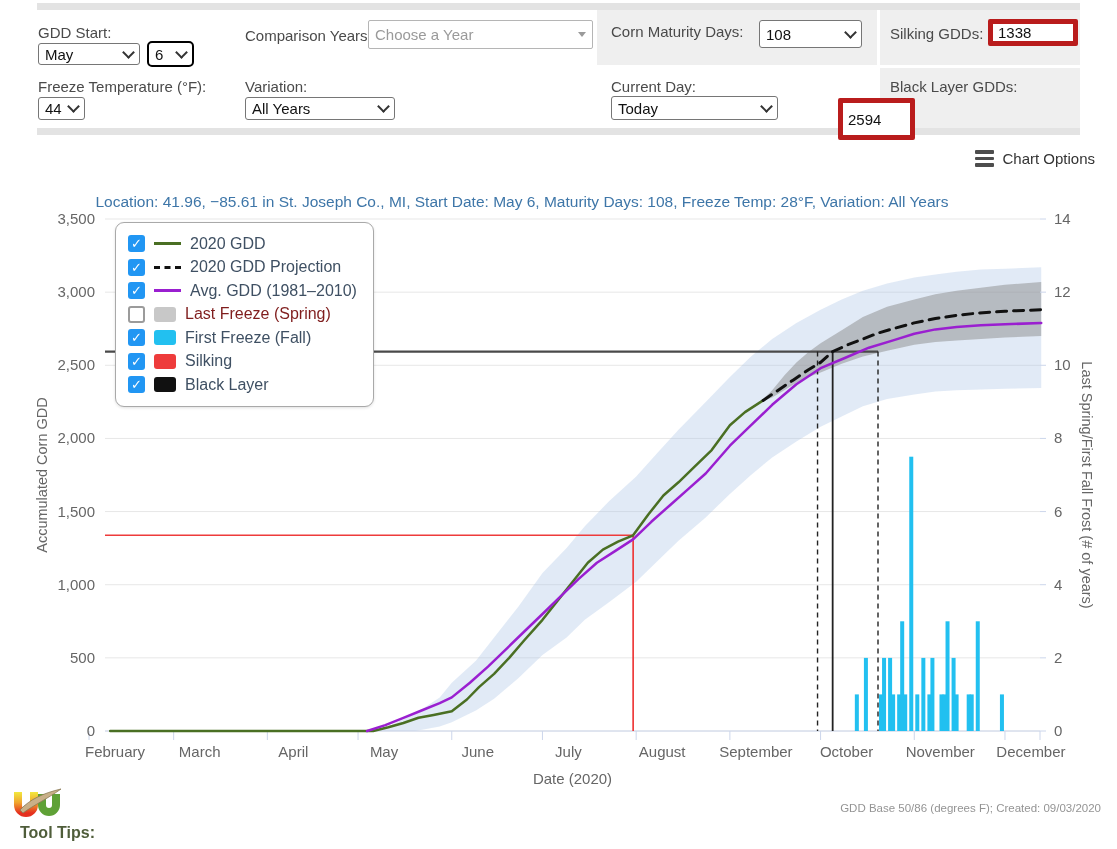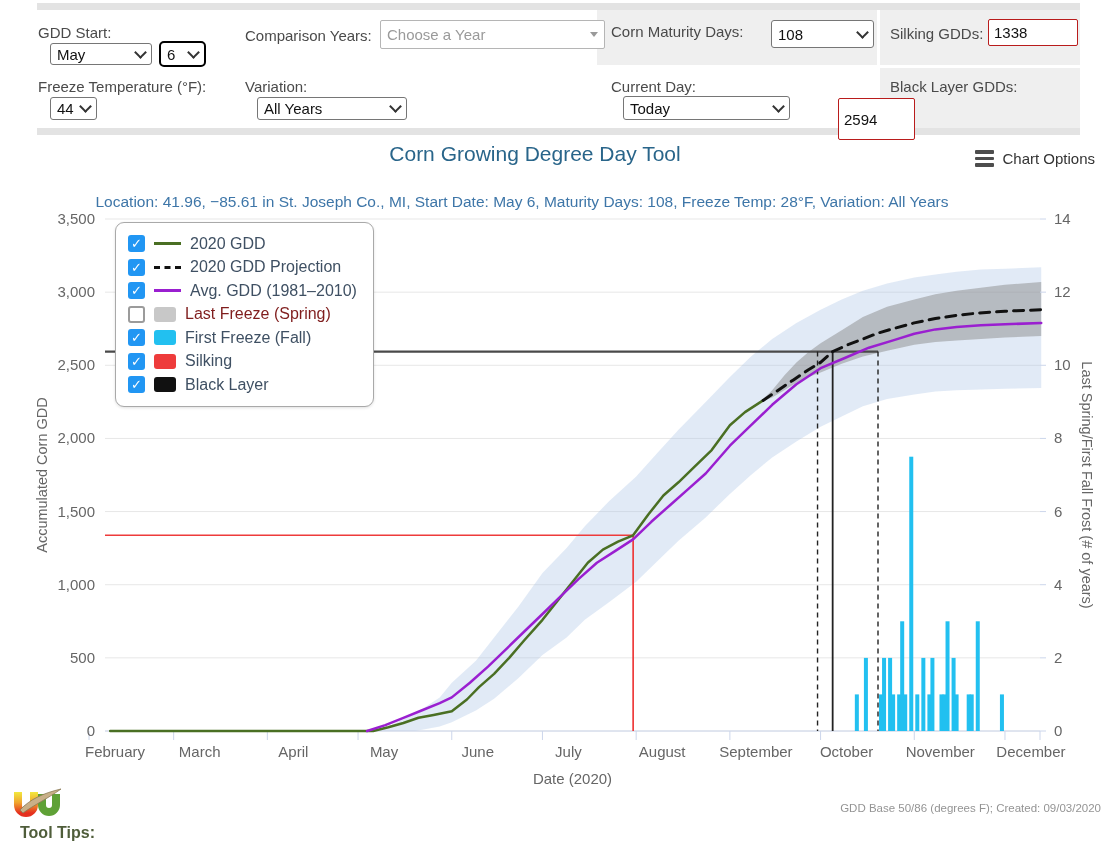--- a/index.html
+++ b/index.html
@@ -3,28 +3,28 @@
 <meta charset="utf-8">
 <style>
   html,body{margin:0;padding:0;background:#fff;}
   #app{position:relative;width:1117px;height:849px;background:#fff;overflow:hidden;
        font-family:"Liberation Sans","DejaVu Sans",sans-serif;color:#444;}
   .strip{position:absolute;left:37px;width:1043px;height:7px;background:#e3e3e3;}
   .ctl-label{position:absolute;font-size:15px;color:#4a4a4a;white-space:nowrap;}
   .panel{position:absolute;background:#efefef;}
   .fsel{position:absolute;display:flex;align-items:center;justify-content:space-between;
         background:#fff;border:1px solid #767676;border-radius:3px;padding:0 6px;
-        font-size:15px;color:#111;cursor:default;box-sizing:border-box;margin-left:12px;}
+        font-size:15px;color:#111;cursor:default;box-sizing:border-box;}
   .fsel .chev{width:7px;height:7px;border-right:2px solid #333;border-bottom:2px solid #333;
         transform:rotate(45deg);margin-top:-4px;flex:0 0 auto;margin-left:6px;}
   .fsel.bold6{border:2px solid #000;border-radius:5px;}
   .fsel.ghost{border:1px solid #b5b5b5;color:#9a9a9a;border-radius:2px;}
   .fsel.ghost .tri{width:0;height:0;border-left:4px solid transparent;border-right:4px solid transparent;
         border-top:5px solid #9a9a9a;margin-left:8px;}
-  .tinput{position:absolute;border:1px solid #b91c1c;border-radius:2px;font-size:15px;color:#111;
+  .tinput{position:absolute;border:5px solid #b91c1c;border-radius:2px;font-size:15px;color:#111;
         padding:0 5px;box-sizing:border-box;background:#fff;font-family:inherit;}
   .chart-title{position:absolute;left:0;top:142px;width:1070px;text-align:center;
         font-size:21px;color:#29658a;font-weight:400;}
   .chart-subtitle{position:absolute;left:0;top:177px;width:1044px;text-align:center;
         font-size:15.5px;color:#3e76a8;margin-top:16px;}
   .chart-options{position:absolute;right:22px;top:150px;display:flex;align-items:center;gap:8px;
         font-size:15px;color:#333;cursor:pointer;}
   .burger{display:flex;flex-direction:column;gap:3px;}
   .burger div{width:19px;height:3.5px;background:#4d4d4d;border-radius:1px;}
   #chart-wrap{position:absolute;left:0;top:205px;width:1117px;height:590px;}
@@ -94,21 +94,20 @@
 
   <span class="ctl-label" style="left:611px;top:78px">Current Day:</span>
   <div class="fsel" style="left:611px;top:96px;width:167px;height:24px">
     <span>Today</span>
       <span class="chev"></span>
   </div>
 
   <span class="ctl-label" style="left:890px;top:78px">Black Layer GDDs:</span>
   <input class="tinput" style="left: 838px; top: 98px; width: 77px; height: 42px;" value="2594">
 
-  <div class="chart-title">Corn Growing Degree Day Tool</div>
   <div class="chart-options">
     <span class="burger">
         <div></div>
         <div></div>
         <div></div>
       </span>
     <span>Chart Options</span>
   </div>
   <div class="chart-subtitle">Location: 41.96, −85.61 in St. Joseph Co., MI, Start Date: May 6, Maturity Days: 108, Freeze Temp: 28°F, Variation: All Years</div>
 

